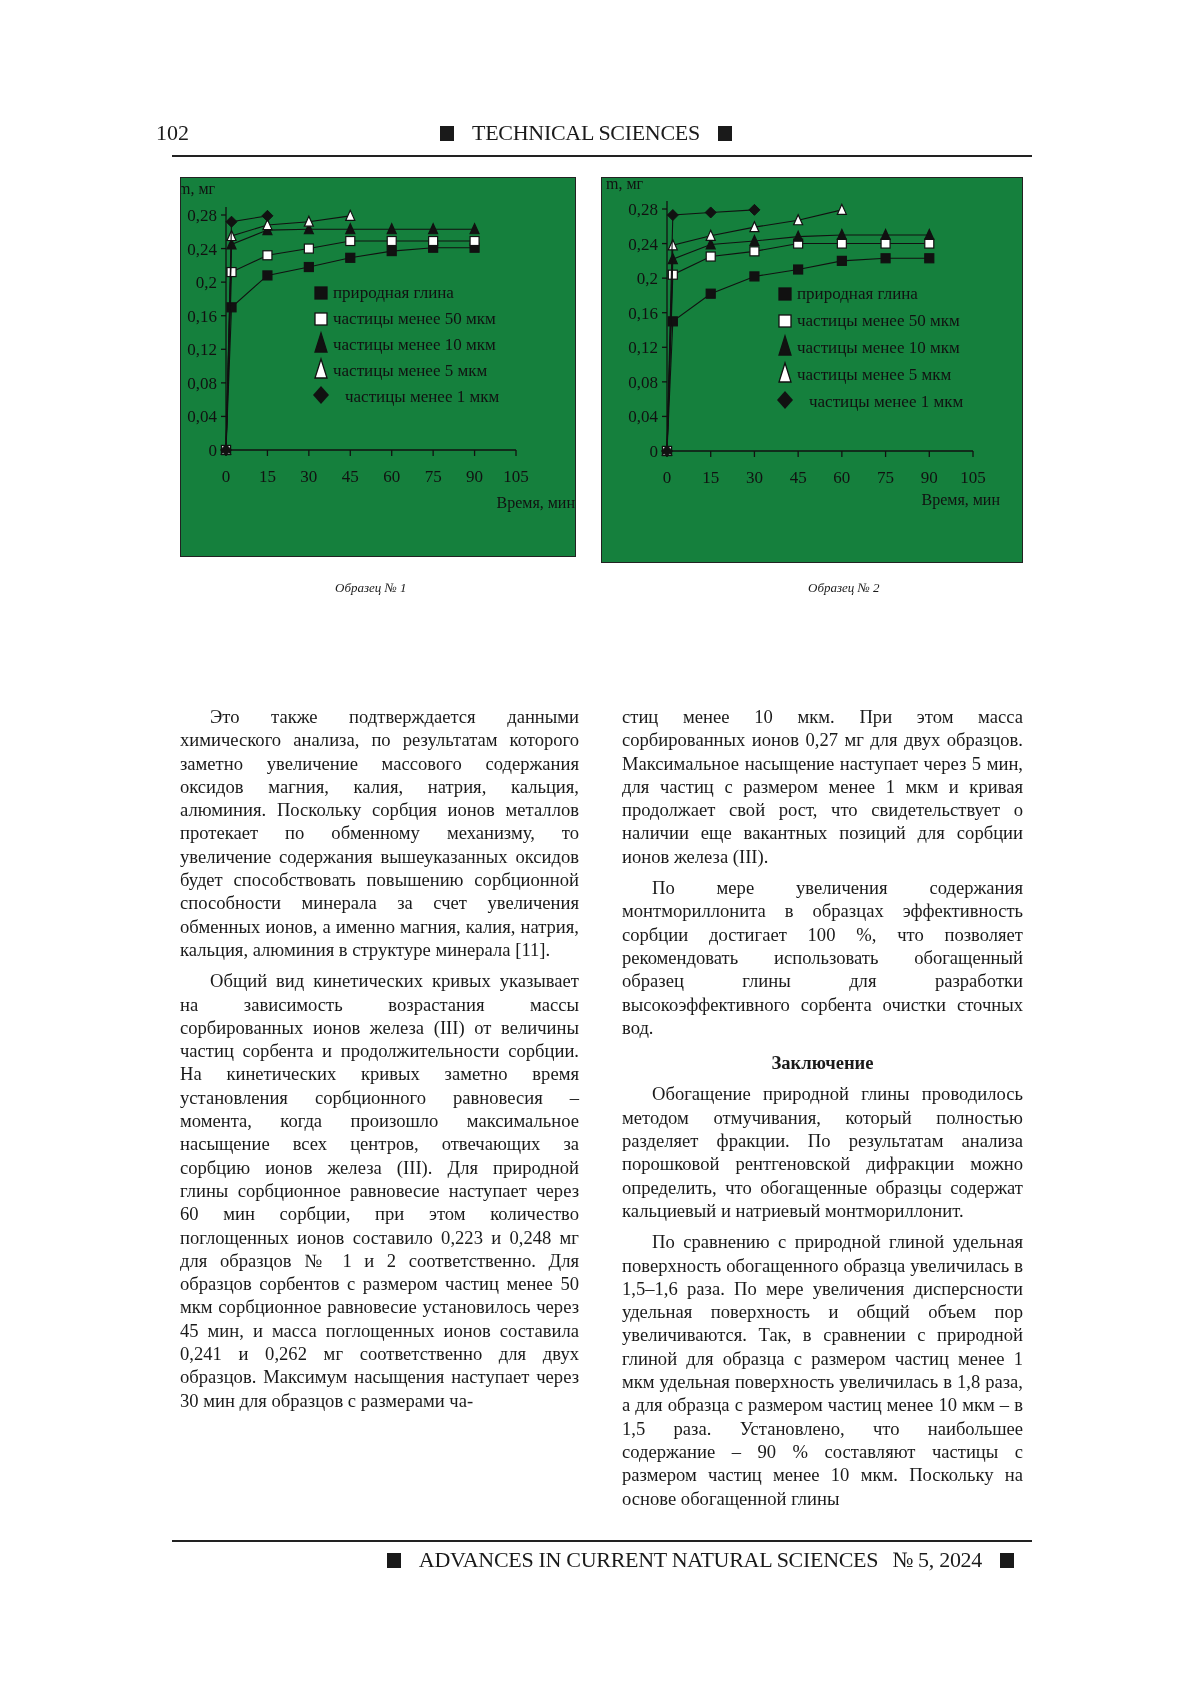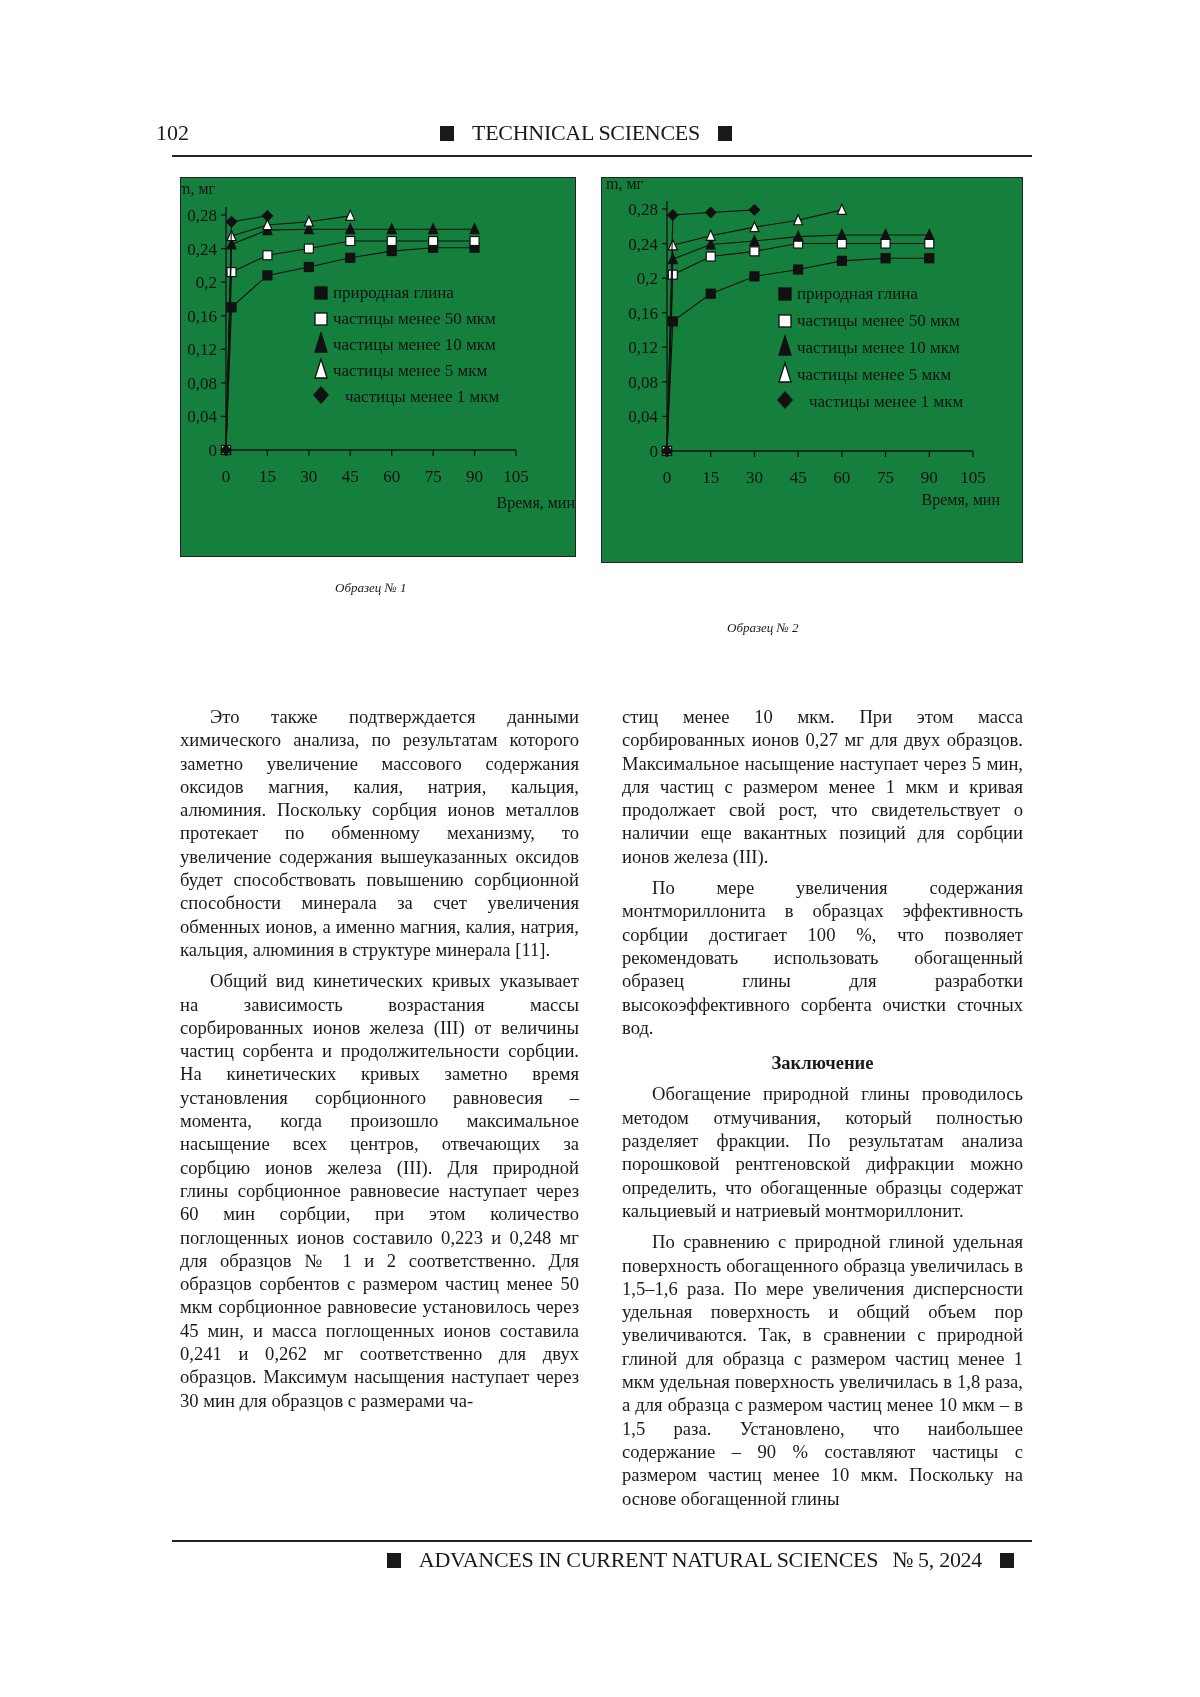--- a/index.html
+++ b/index.html
@@ -248,21 +248,21 @@
         <text x="143" y="202" font-size="17" font-family="&quot;Liberation Serif&quot;, &quot;DejaVu Serif&quot;, serif" fill="#111">частицы менее 5 мкм</text>
       </g>
       <g>
         <polygon points="131,213 139,222 131,231 123,222" fill="#111"></polygon>
         <text x="155" y="229" font-size="17" font-family="&quot;Liberation Serif&quot;, &quot;DejaVu Serif&quot;, serif" fill="#111">частицы менее 1 мкм</text>
       </g>
     </svg>
 </div>
 
 <div class="caption-sample" style="left:335px; top:580px;">Образец № 1</div>
-<div class="caption-sample" style="left:727px; top:580px;margin-top:40px;">Образец № 2</div>
+<div class="caption-sample" style="left:808px; top:580px;">Образец № 2</div>
 
 <div class="fig-caption">
 </div>
 
 <div class="col" id="col-left">
     <p>Это также подтверждается данными химического анализа, по результатам которого заметно увеличение массового содержания оксидов магния, калия, натрия, кальция, алюминия. Поскольку сорбция ионов металлов протекает по обменному механизму, то увеличение содержания вышеуказанных оксидов будет способствовать повышению сорбционной способности минерала за счет увеличения обменных ионов, а именно магния, калия, натрия, кальция, алюминия в структуре минерала [11].</p>
     <p>Общий вид кинетических кривых указывает на зависимость возрастания массы сорбированных ионов железа (III) от величины частиц сорбента и продолжительности сорбции. На кинетических кривых заметно время установления сорбционного равновесия – момента, когда произошло максимальное насыщение всех центров, отвечающих за сорбцию ионов железа (III). Для природной глины сорбционное равновесие наступает через 60 мин сорбции, при этом количество поглощенных ионов составило 0,223 и 0,248 мг для образцов № 1 и 2 соответственно. Для образцов сорбентов с размером частиц менее 50 мкм сорбционное равновесие установилось через 45 мин, и масса поглощенных ионов составила 0,241 и 0,262 мг соответственно для двух образцов. Максимум насыщения наступает через 30 мин для образцов с размерами ча-</p>
   </div>
 <div class="col" id="col-right">
     <p style="text-indent: 0px;">стиц менее 10 мкм. При этом масса сорбированных ионов 0,27 мг для двух образцов. Максимальное насыщение наступает через 5 мин, для частиц с размером менее 1 мкм и кривая продолжает свой рост, что свидетельствует о наличии еще вакантных позиций для сорбции ионов железа (III).</p>

